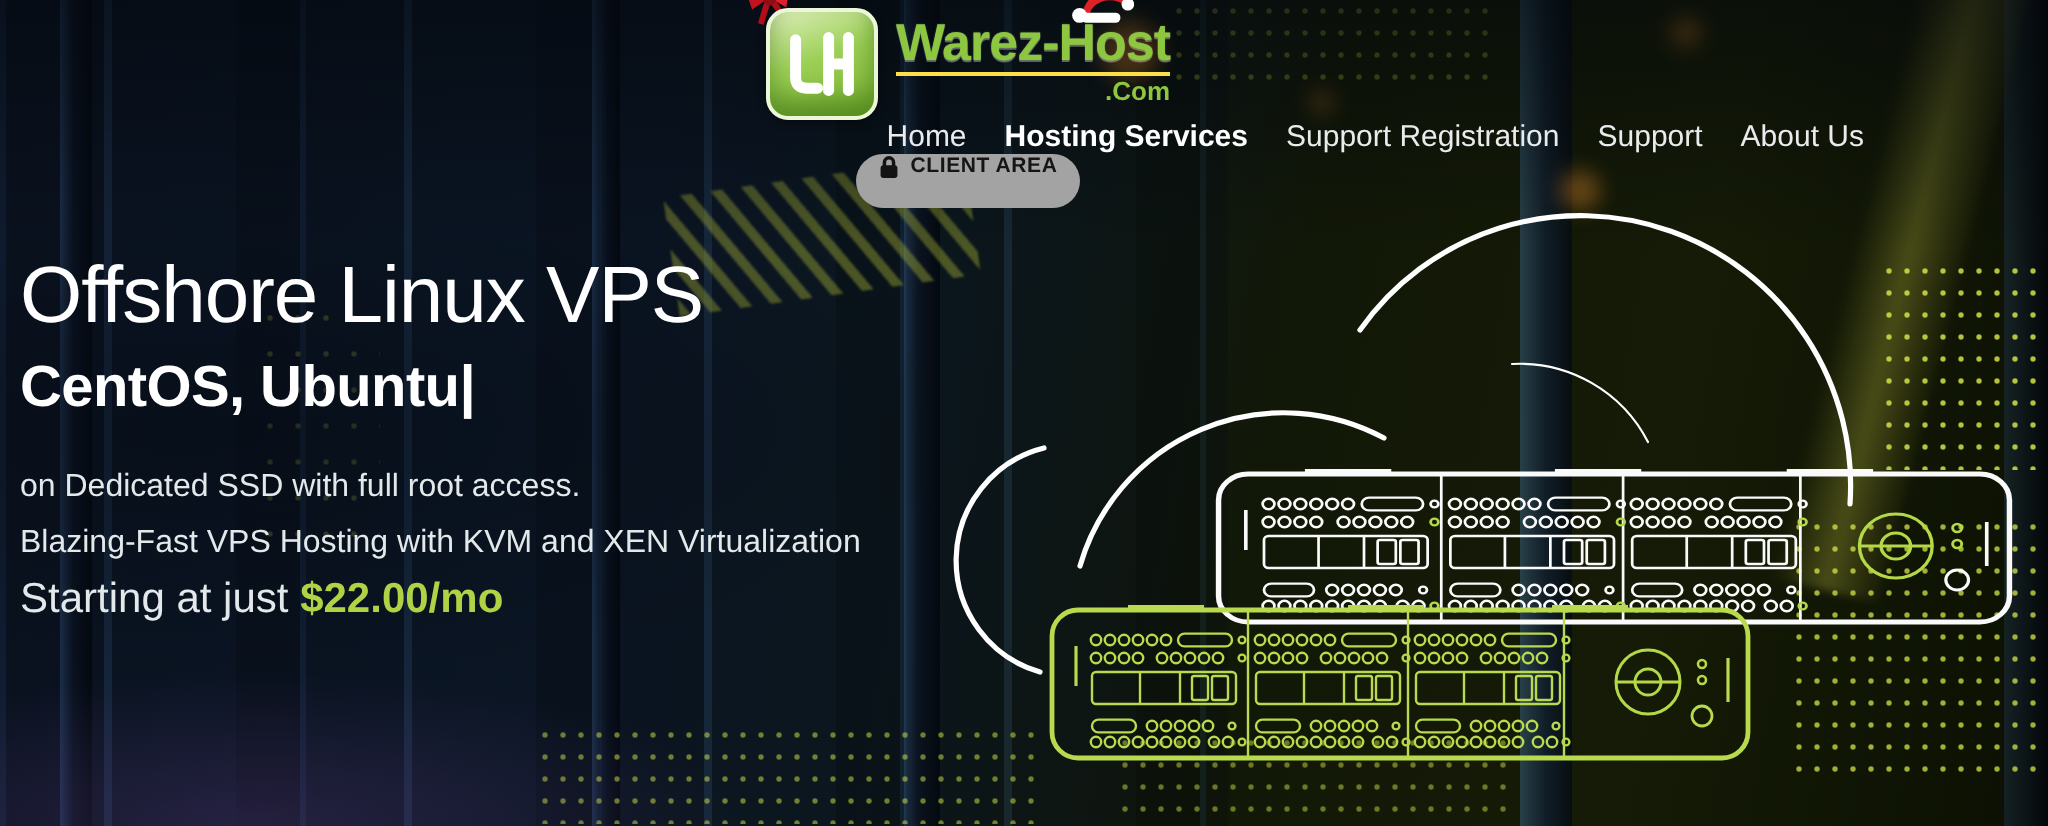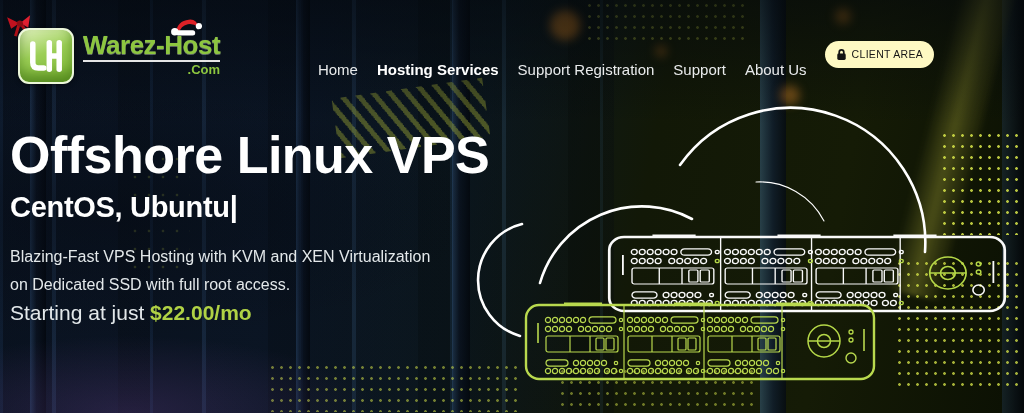--- a/index.html
+++ b/index.html
@@ -43,46 +43,46 @@
   #bk3{left:835px;top:8px;width:16px;height:16px;background:rgba(200,120,30,.45)}
   #bk4{left:655px;top:45px;width:12px;height:12px;background:rgba(190,110,30,.40)}
   .glow-purple{position:absolute;left:-40px;top:335px;width:420px;height:130px;z-index:2;
     background:radial-gradient(ellipse at 40% 60%, rgba(110,70,150,.28), rgba(110,70,150,0) 70%);}
   .vignette-top{position:absolute;left:0;right:0;top:0;height:125px;z-index:3;
     background:linear-gradient(180deg, rgba(3,7,12,.55), rgba(3,7,12,0));}
   .vignette-left{position:absolute;left:0;top:90px;width:490px;height:250px;z-index:3;
     background:radial-gradient(ellipse at 22% 50%, rgba(5,10,18,.45), rgba(5,10,18,0) 70%);}
 
   
-  header{position:absolute;top:0;left:0;right:16px;height:108px;z-index:10;
-    display:flex;align-items:center;padding:0 74px 0 18px;box-sizing:border-box;}
+  header{position:absolute;top:0;left:0;right:0;height:108px;z-index:10;
+    display:flex;align-items:center;padding:0 74px 0 18px;box-sizing:border-box;flex-direction:column;}
   .logo{display:flex;align-items:flex-start;gap:9px;position:relative;}
   .logo-mark{width:52px;height:52px;border-radius:11px;position:relative;margin-top:4px;
     background:linear-gradient(160deg,#dff0bc,#9ccf56 45%,#79b231);
     border:2px solid #ecf7da;box-shadow:inset 0 -8px 12px rgba(55,105,15,.55), 0 1px 4px rgba(0,0,0,.5);}
   .logo-mark svg{position:absolute;left:4px;top:4px;}
   .bow{position:absolute;left:-12px;top:-12px;transform:rotate(-10deg);}
   .logo-text{margin-top:8px;position:relative;line-height:1;}
   .logo-name{font-size:26px;font-weight:800;letter-spacing:-.5px;color:#8dc63f;
     text-shadow:0 1px 0 rgba(240,255,220,.35), 0 0 1px rgba(255,255,255,.25);}
-  .logo-sub{border-top:2px solid #e5e5e5;margin-top:2px;text-align:right;
+  .logo-sub{border-top:2px solid #fde047;margin-top:2px;text-align:right;
     color:#8dc63f;font-weight:700;font-size:13px;line-height:15px;}
   .santa-hat{position:absolute;right:18px;top:-17px;}
 
-  nav{display:flex;align-items:flex-end;gap:19px;margin-left:auto;margin-right:18px;margin-top:31px;}
+  nav{display:flex;align-items:flex-end;gap:19px;margin-left:auto;margin-right:18px;}
   nav a{color:#e9ebec;text-decoration:none;font-size:15px;white-space:nowrap;}
   nav a.active{color:#ffffff;font-weight:700;}
-  .client-btn{display:flex;align-items:center;gap:5px;height:27px;padding:0 11px;
-    background:#fef9c3;border:none;border-radius:15px;cursor:pointer;
-    font-family:"Liberation Sans",sans-serif;font-size:10.5px;font-weight:400;
+  .client-btn{display:flex;align-items:flex-start;gap:5px;height:27px;padding:0 11px;
+    background:#a3a3a3;border:none;border-radius:15px;cursor:pointer;
+    font-family:"Liberation Sans",sans-serif;font-size:10.5px;font-weight:700;
     letter-spacing:.3px;color:#151515;white-space:nowrap;}
 
   
   .hero{position:absolute;left:10px;top:126px;z-index:8;color:#fff;}
-  .hero h1{margin:0;font-size:52px;font-weight:700;letter-spacing:-.5px;line-height:1.12;}
+  .hero h1{margin:0;font-size:40px;font-weight:400;letter-spacing:-.5px;line-height:1.12;}
   .typed{font-size:29px;font-weight:700;margin-top:7px;letter-spacing:-.3px;}
   .desc{margin-top:19px;font-size:16px;line-height:28px;color:#e3e8ea;font-weight:400;}
   .price-line{font-size:21px;line-height:28px;color:#e3e8ea;}
   .price{color:#b0d245;font-weight:700;}
 
   
   .illus{position:absolute;inset:0;z-index:4;pointer-events:none;}
   .cloud-svg{position:absolute;left:440px;top:95px;}
   .server{position:absolute;}
   .srv-white{left:607px;top:231px;color:#fafafa;z-index:5;}
@@ -266,17 +266,17 @@
       </svg>
     </span>
     <span>CLIENT AREA</span>
   </button>
 </header>
 
 <section class="hero">
   <h1>Offshore Linux VPS</h1>
   <div class="typed"><span>CentOS, Ubuntu</span><span>|</span></div>
   <div class="desc">
+    <div>on Dedicated SSD with full root access.</div>
     <div>Blazing-Fast VPS Hosting with KVM and XEN Virtualization</div>
-    <div>on Dedicated SSD with full root access.</div>
   </div>
   <div class="price-line"><span>Starting at just</span>&nbsp;<span class="price">$22.00/mo</span></div>
 </section>
 
 </body></html>

